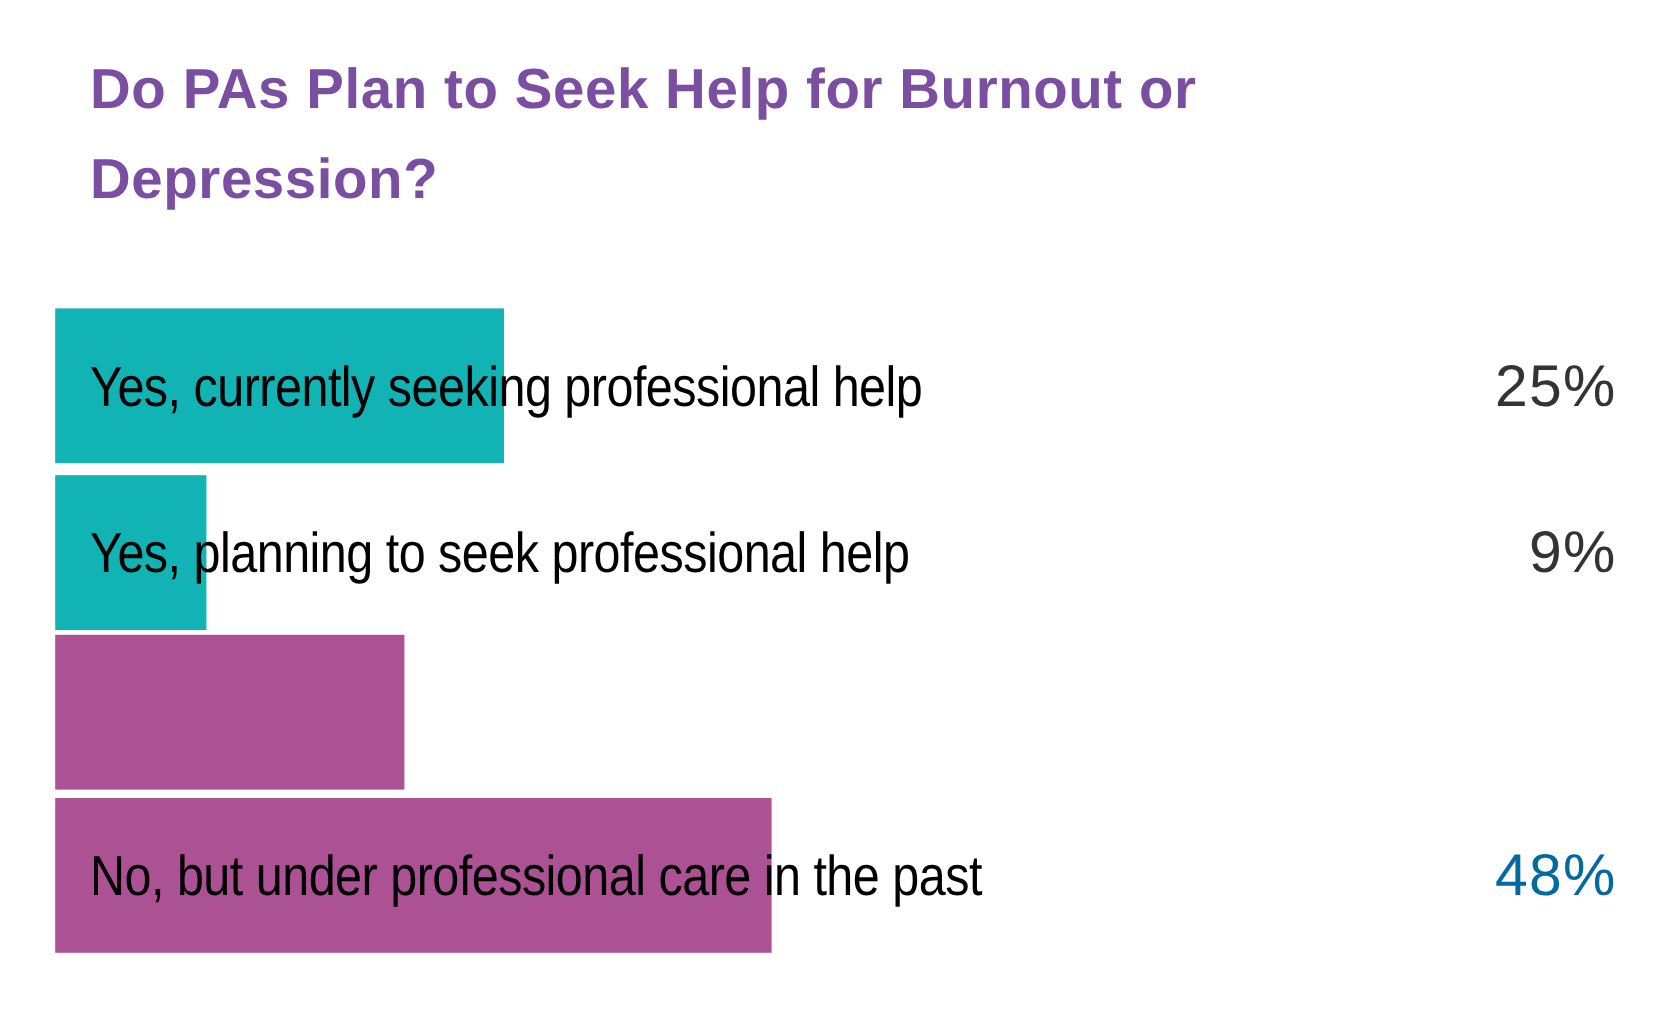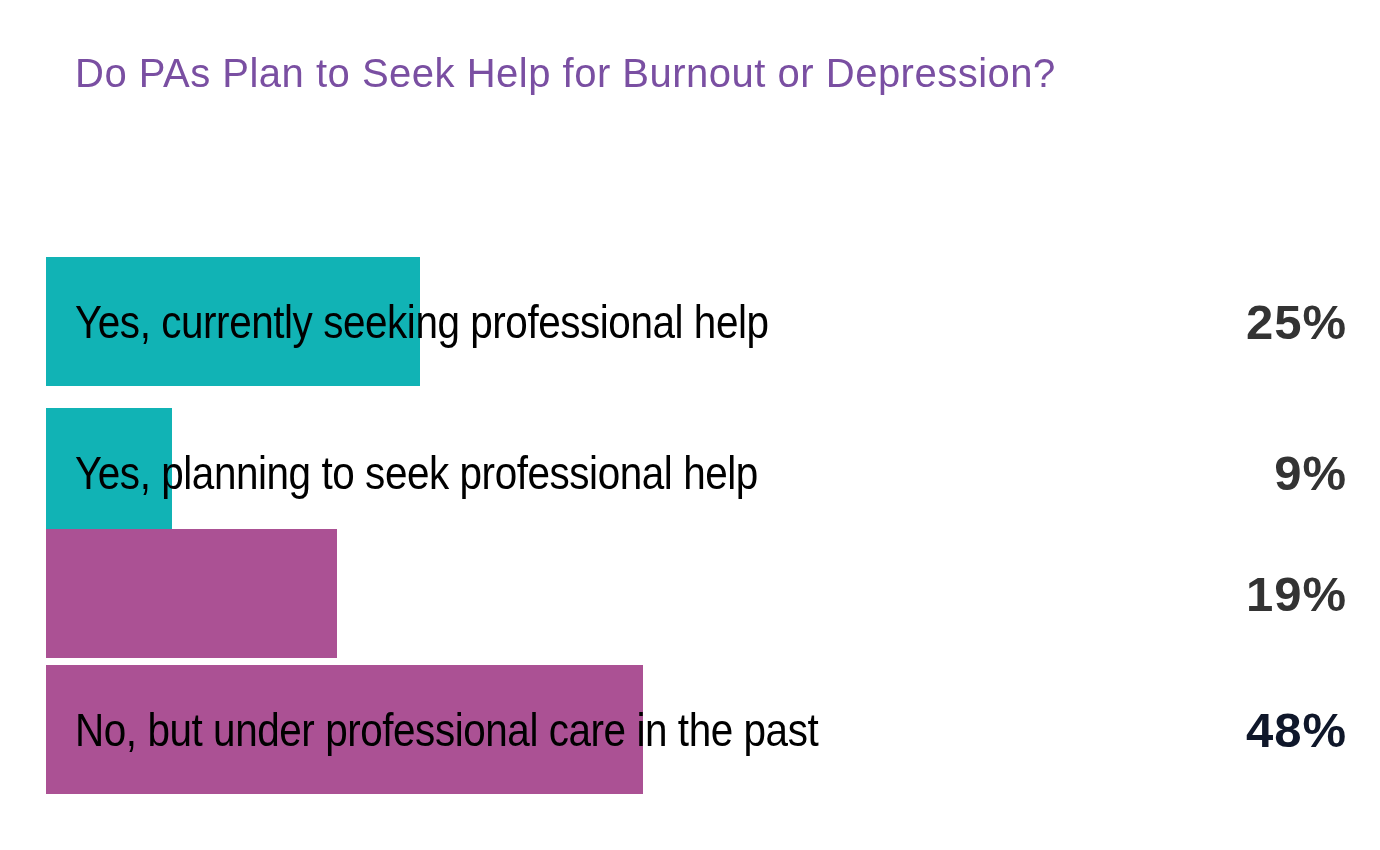--- a/index.html
+++ b/index.html
@@ -10,29 +10,29 @@
     background: #ffffff;
     overflow: hidden;
     font-family: "Liberation Sans", sans-serif;
   }
   .title {
     position: absolute;
     left: 75px;
     top: 36px;
     width: 1185px;
     margin: 0;
-    font-size: 40px;
+    font-size: 47px;
     line-height: 75px;
-    font-weight: 400;
+    font-weight: 700;
     letter-spacing: 0.5px;
   }
   .plot { position: absolute; left: 0; top: 0; width: 1380px; height: 850px; }
   .row { position: absolute; left: 0; width: 1380px; height: 129px; }
   .r0 { top: 257px; }
-  .r1 { top: 408px; text-align: right; }
+  .r1 { top: 396px; text-align: right; }
   .r2 { top: 529px; }
   .r3 { top: 665px; }
   .bar {
     position: absolute;
     left: 46px;
     top: 0;
     height: 129px;
   }
   .label {
     position: absolute;
@@ -52,21 +52,21 @@
     transform-origin: left center;
   }
   .pct {
     position: absolute;
     right: 33px;
     top: 0;
     height: 129px;
     display: flex;
     align-items: center;
     font-size: 49px;
-    font-weight: 700;
+    font-weight: 400;
     letter-spacing: 1px;
   }
 </style>
 </head>
 <body>
 
 <div class="canvas" style="background: rgb(255, 255, 255);">
   <h1 class="title" style="color: rgb(122, 79, 162);">Do PAs Plan to Seek Help for Burnout or Depression?</h1>
 
   <div class="plot">
@@ -82,25 +82,24 @@
     <div class="row r1">
       <div class="bar" style="width: 126px; background: rgb(17, 179, 181);"></div>
       <div class="label" style="color: rgb(0, 0, 0);">
         <span class="label-text">Yes, planning to seek professional help</span>
       </div>
       <div class="pct" style="color: rgb(51, 51, 51);">9%</div>
     </div>
 
     <div class="row r2">
       <div class="bar" style="width: 291px; background: rgb(171, 81, 148);"></div>
-      <div class="pct" style="color: rgb(51, 51, 51);">19%</div>
     </div>
 
     <div class="row r3">
       <div class="bar" style="width: 597px; background: rgb(171, 81, 148);"></div>
       <div class="label" style="color: rgb(0, 0, 0); justify-content: flex-end;">
         <span class="label-text">No, but under professional care in the past</span>
       </div>
-      <div class="pct" style="color: #0f172a;">48%</div>
+      <div class="pct" style="color: #0369a1;">48%</div>
     </div>
 
   </div>
 </div>
 
 </body></html>

